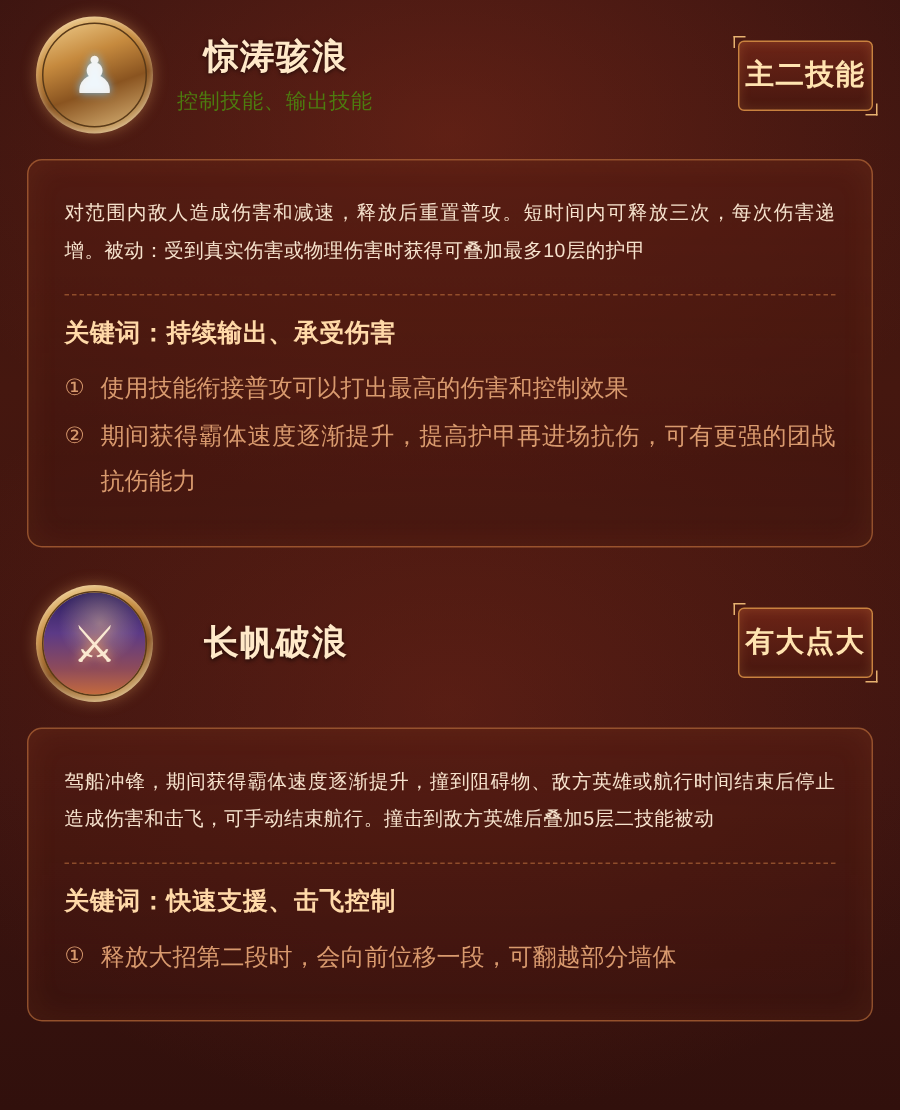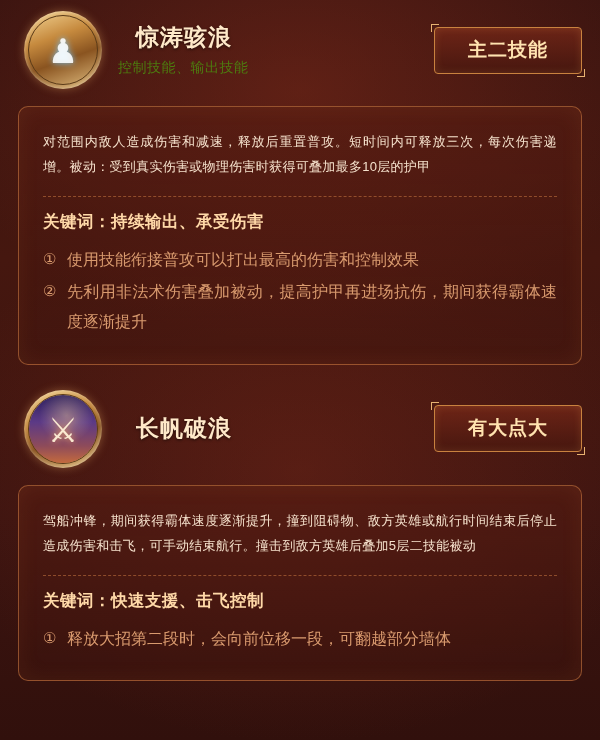--- a/index.html
+++ b/index.html
@@ -93,21 +93,21 @@
     margin-top: 7px;
     font-size: 14px;
     color: #4d7c0f;
     letter-spacing: 0.5px;
   }
 
   .badge {
     flex: 0 0 auto;
     align-self: center;
     margin-left: 8px;
-    padding: 9px 33px 10px;
+    padding: 9px 4px 10px;
     font-size: 19px;
     font-weight: bold;
     color: #ffe3b0;
     letter-spacing: 1px;
     border: 1px solid #c9823f;
     border-radius: 4px;
     background: linear-gradient(180deg, rgba(120,40,24,0.75), rgba(70,22,14,0.75));
     box-shadow: inset 0 0 8px rgba(255,170,90,0.18);
     position: relative;
   }
@@ -191,21 +191,21 @@
     <div class="keywords">
       <span class="kw-label">关键词：</span><span class="kw-value">持续输出、承受伤害</span>
     </div>
     <div class="tips">
       <div class="tip">
         <span class="num">①</span>
         <span class="txt">使用技能衔接普攻可以打出最高的伤害和控制效果</span>
       </div>
       <div class="tip">
         <span class="num">②</span>
-        <span class="txt">先利用非法术伤害叠加被动，提高护甲再进场抗伤，期间获得霸体速度逐渐提升</span>
+        <span class="txt">期间获得霸体速度逐渐提升，提高护甲再进场抗伤，可有更强的团战抗伤能力</span>
       </div>
     </div>
   </div>
 </div>
 
 <div class="skill-block second">
   <div class="skill-head">
     <div class="icon-wrap">
       <div class="icon-inner">
         <div class="icon-art-b"></div>

